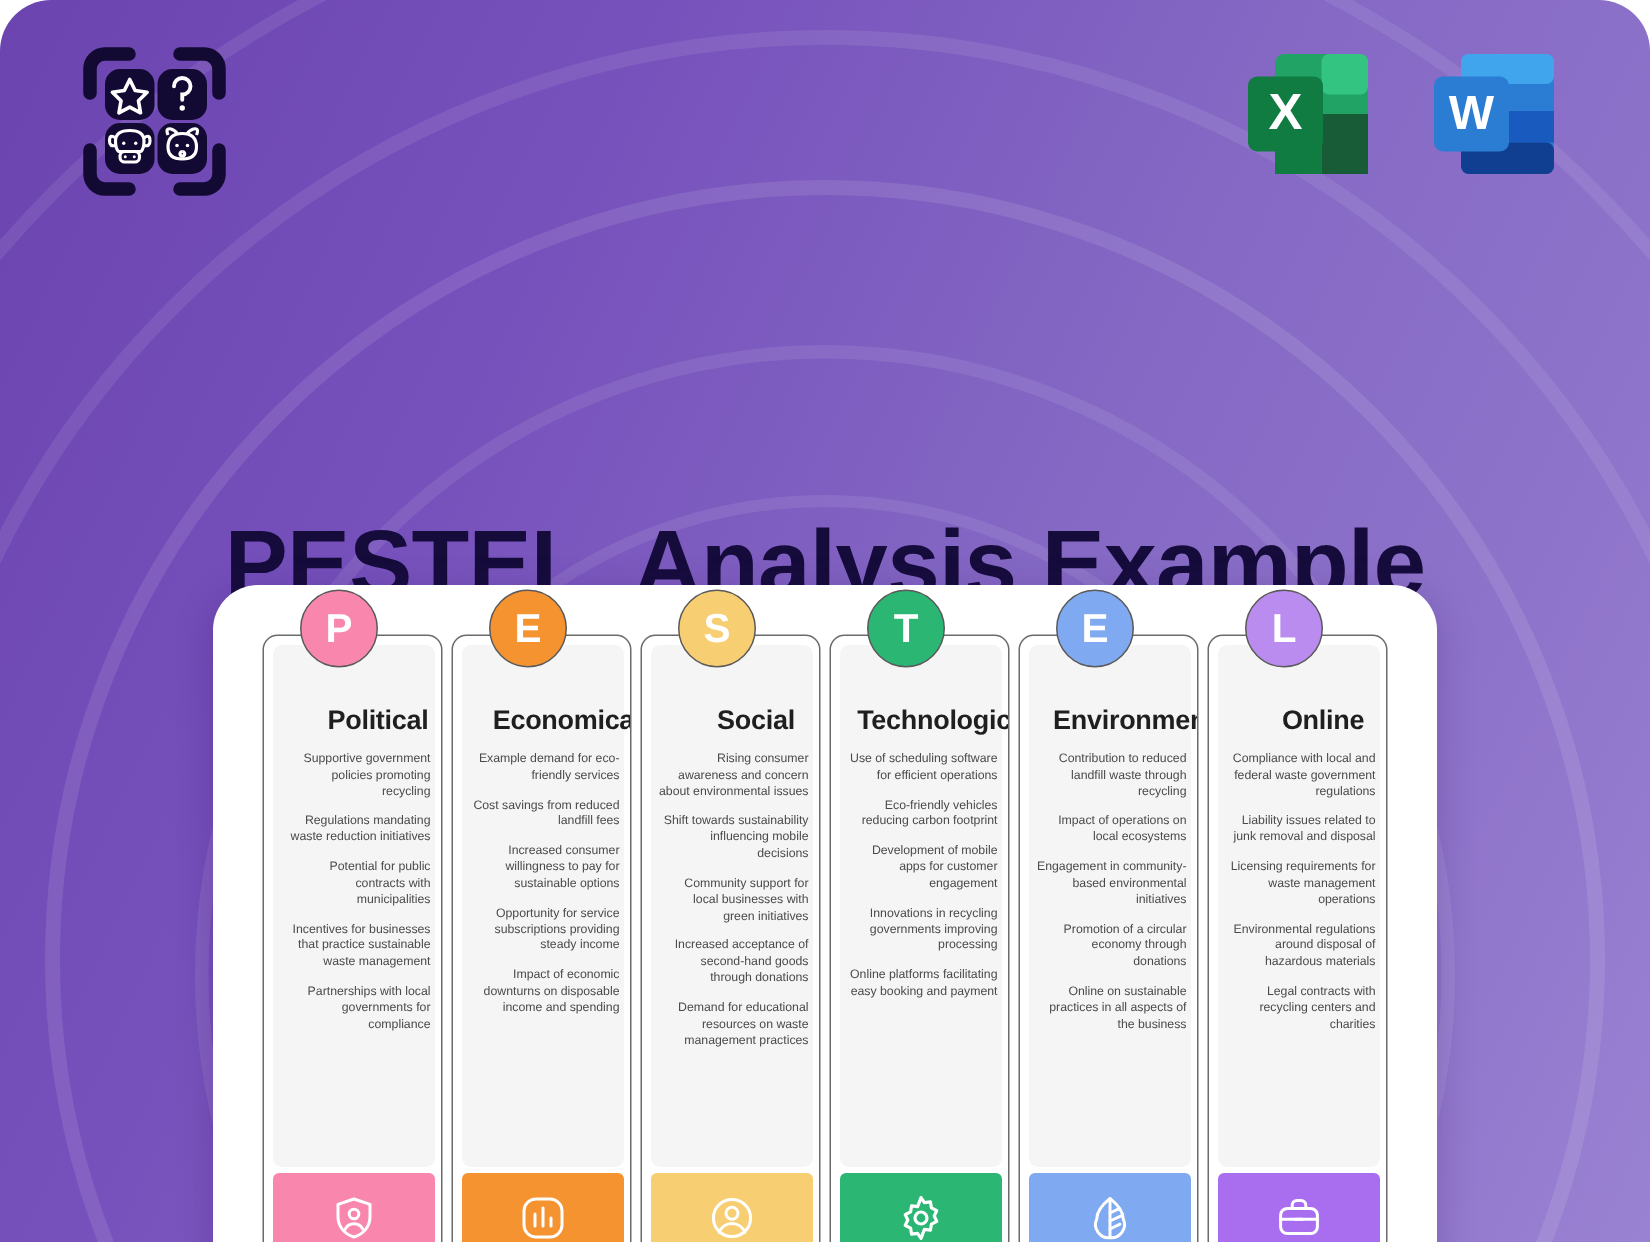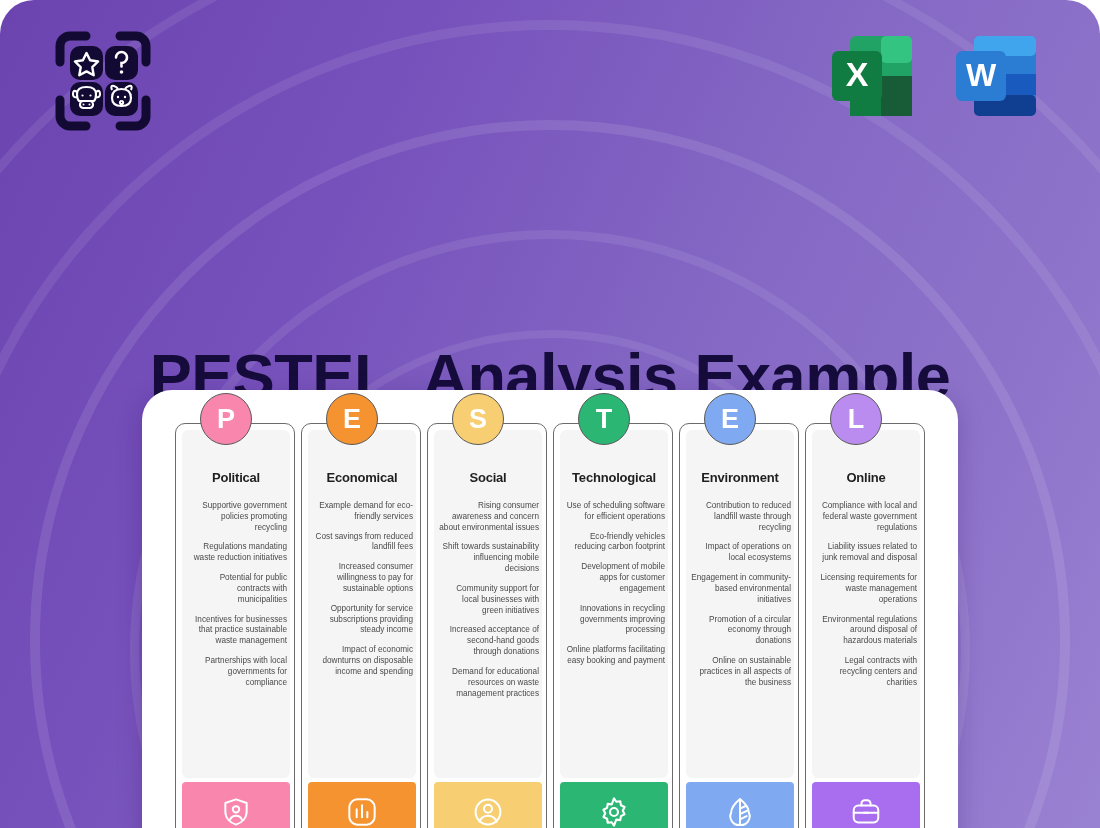--- a/index.html
+++ b/index.html
@@ -106,24 +106,24 @@
   .col-inner {
     position: absolute;
     left: 6px; top: 6px;
     width: 108px;
     height: 348px;
     background: #f5f5f5;
     border-radius: 6px;
   }
   .col-title {
     position: absolute;
-    left: 0; top: 46px;
+    left: 16px; top: 46px;
     width: 120px;
     text-align: center;
-    font-size: 13px;
+    font-size: 18px;
     font-weight: bold;
     color: #1f1f1f;
     letter-spacing: -0.2px;
   }
   .col-body {
     position: absolute;
     left: 11px; top: 77px;
     width: 100px;
     text-align: right;
   }

